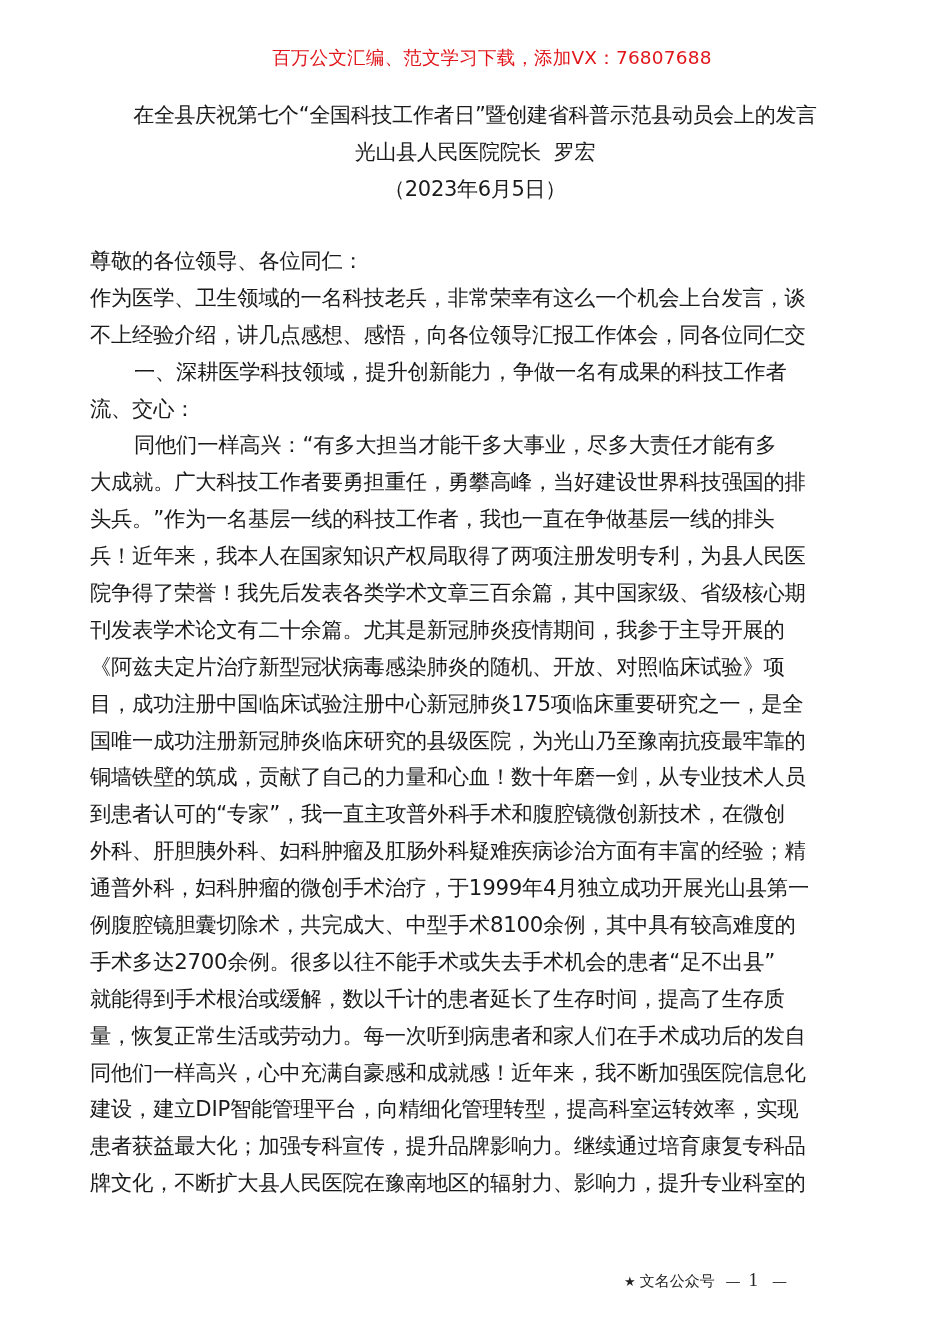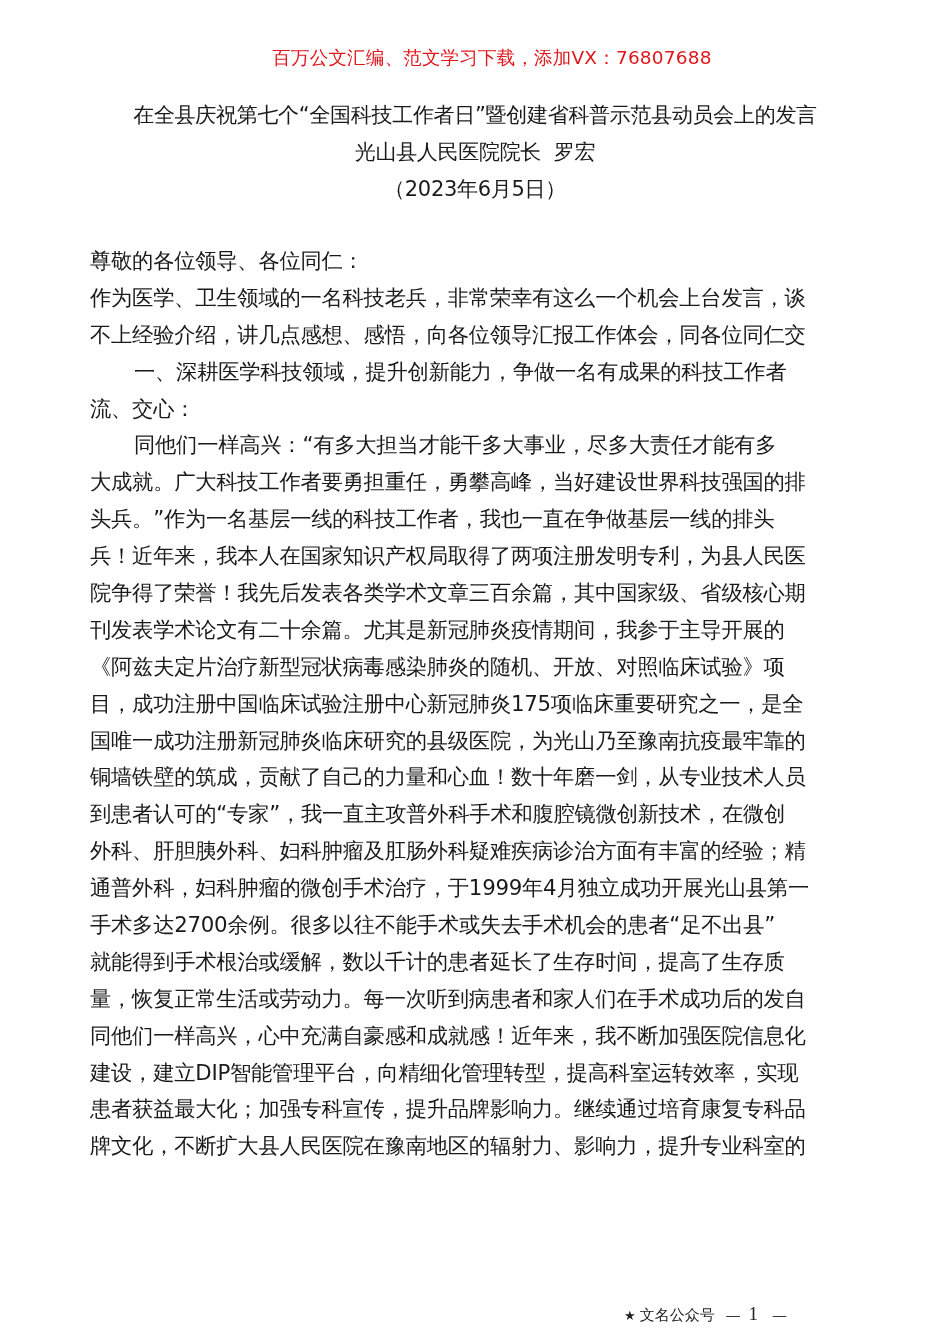--- a/index.html
+++ b/index.html
@@ -5,21 +5,21 @@
   html, body { margin: 0; padding: 0; background: #ffffff; }
   body { width: 950px; height: 1344px; position: relative; overflow: hidden;
          font-family: "DejaVu Sans", "Liberation Sans", sans-serif; color: #1a1a1a; }
   .banner { position: absolute; top: 44px; left: 0; width: 950px; text-align: center;
             color: #e0161b; font-size: 18.5px; line-height: 28px; letter-spacing: 0.2px; margin-left: 17px; }
   .title-block { position: absolute; top: 97px; left: 0; width: 950px; text-align: center; }
   .title-line { font-size: 21px; line-height: 37px; height: 37px; white-space: nowrap; letter-spacing: -0.3px; }
   .body { position: absolute; top: 243px; left: 90px; width: 772px; }
   .line { font-size: 21.3px; line-height: 36.9px; height: 36.9px; white-space: nowrap; letter-spacing: -0.25px; }
   .indent { padding-left: 44px; }
-  .footer { position: absolute; top: 1268px; left: 624px; font-size: 15px; line-height: 24px; white-space: nowrap; color: #222; margin-top: 34px; }
+  .footer { position: absolute; top: 1268px; left: 624px; font-size: 15px; line-height: 24px; white-space: nowrap; color: #222; }
   .footer .star { font-size: 13px; margin-right: 4px; }
   .footer .dash { font-family: "DejaVu Serif", "Liberation Serif", serif; color: #333; margin-left: 6px; }
   .footer .pnum { font-family: "Liberation Serif", "DejaVu Serif", serif; font-size: 19px; margin: 0 8px; }
 </style>
 </head>
 <body>
 
 <div class="banner">百万公文汇编、范文学习下载，添加VX：76807688</div>
 
 <div class="title-block">
@@ -40,20 +40,21 @@
   <div class="line">兵！近年来，我本人在国家知识产权局取得了两项注册发明专利，为县人民医</div>
   <div class="line">院争得了荣誉！我先后发表各类学术文章三百余篇，其中国家级、省级核心期</div>
   <div class="line">刊发表学术论文有二十余篇。尤其是新冠肺炎疫情期间，我参于主导开展的</div>
   <div class="line">《阿兹夫定片治疗新型冠状病毒感染肺炎的随机、开放、对照临床试验》项</div>
   <div class="line">目，成功注册中国临床试验注册中心新冠肺炎175项临床重要研究之一，是全</div>
   <div class="line">国唯一成功注册新冠肺炎临床研究的县级医院，为光山乃至豫南抗疫最牢靠的</div>
   <div class="line">铜墙铁壁的筑成，贡献了自己的力量和心血！数十年磨一剑，从专业技术人员</div>
   <div class="line">到患者认可的“专家”，我一直主攻普外科手术和腹腔镜微创新技术，在微创</div>
   <div class="line">外科、肝胆胰外科、妇科肿瘤及肛肠外科疑难疾病诊治方面有丰富的经验；精</div>
   <div class="line">通普外科，妇科肿瘤的微创手术治疗，于1999年4月独立成功开展光山县第一</div>
+  <div class="line">例腹腔镜胆囊切除术，共完成大、中型手术8100余例，其中具有较高难度的</div>
   <div class="line">手术多达2700余例。很多以往不能手术或失去手术机会的患者“足不出县”</div>
   <div class="line">就能得到手术根治或缓解，数以千计的患者延长了生存时间，提高了生存质</div>
   <div class="line">量，恢复正常生活或劳动力。每一次听到病患者和家人们在手术成功后的发自</div>
   <div class="line">同他们一样高兴，心中充满自豪感和成就感！近年来，我不断加强医院信息化</div>
   <div class="line">建设，建立DIP智能管理平台，向精细化管理转型，提高科室运转效率，实现</div>
   <div class="line">患者获益最大化；加强专科宣传，提升品牌影响力。继续通过培育康复专科品</div>
   <div class="line">牌文化，不断扩大县人民医院在豫南地区的辐射力、影响力，提升专业科室的</div>
 </div>
 
 <div class="footer">

